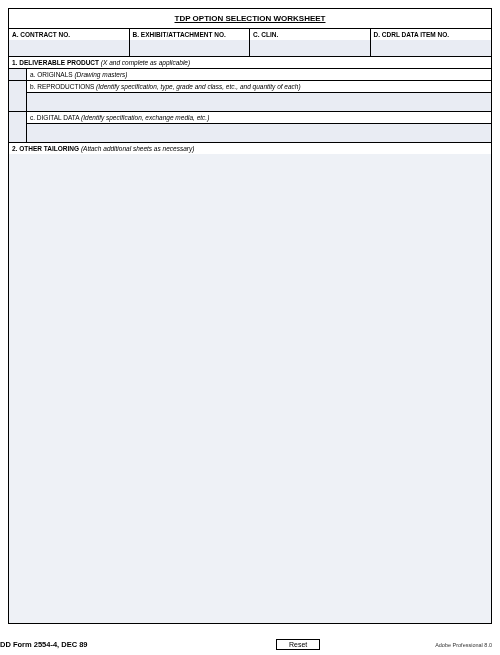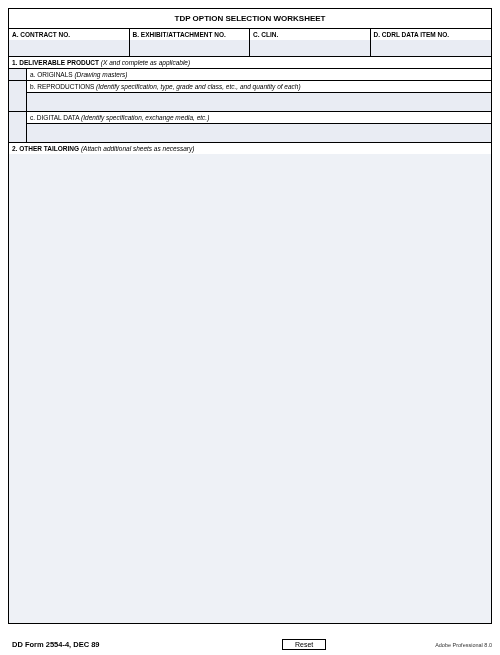--- a/index.html
+++ b/index.html
@@ -17,20 +17,21 @@
       margin: 8px 8px 0 8px;
       height: 616px;
       display: flex;
       flex-direction: column;
     }
     .header {
       text-align: center;
       border-bottom: 1px solid #000;
       padding: 5px 0;
       font-weight: bold;
+      text-decoration: underline;
     }
     .header-line1 { font-size: 8px; }
     .header-line2 { font-size: 9px; }
     .row-abcd {
       display: flex;
       border-bottom: 1px solid #000;
       height: 28px;
       background: #eef0f5;
     }
     .cell-abcd {
@@ -85,21 +86,21 @@
       padding: 2px 3px;
       font-size: 6.5px;
       font-weight: bold;
       background: #fff;
       border-bottom: 0;
     }
     .other-title .italic { font-style: italic; font-weight: normal; }
     .footer {
       position: absolute;
       bottom: 6px;
-      left: 12px;
+      left: 0;
       right: 8px;
       display: flex;
       justify-content: space-between;
       align-items: center;
       font-size: 7px;
     }
     .form-id { font-weight: bold; font-size: 7.5px; }
     .reset-btn {
       background: #fff;
       border: 1px solid #000;

